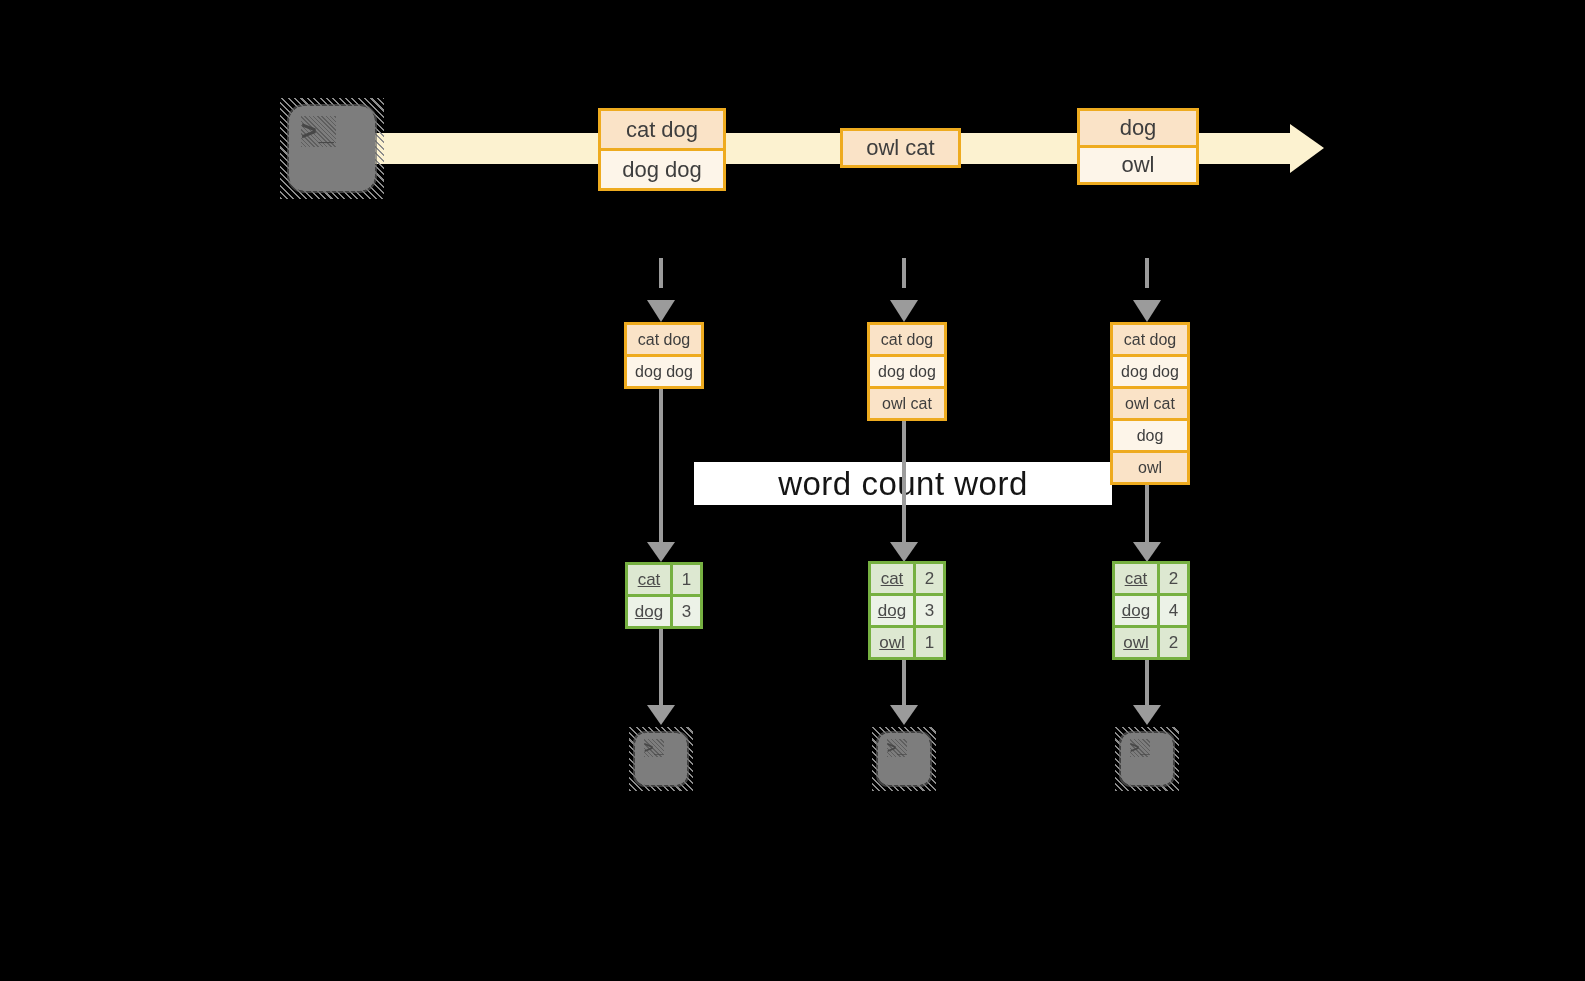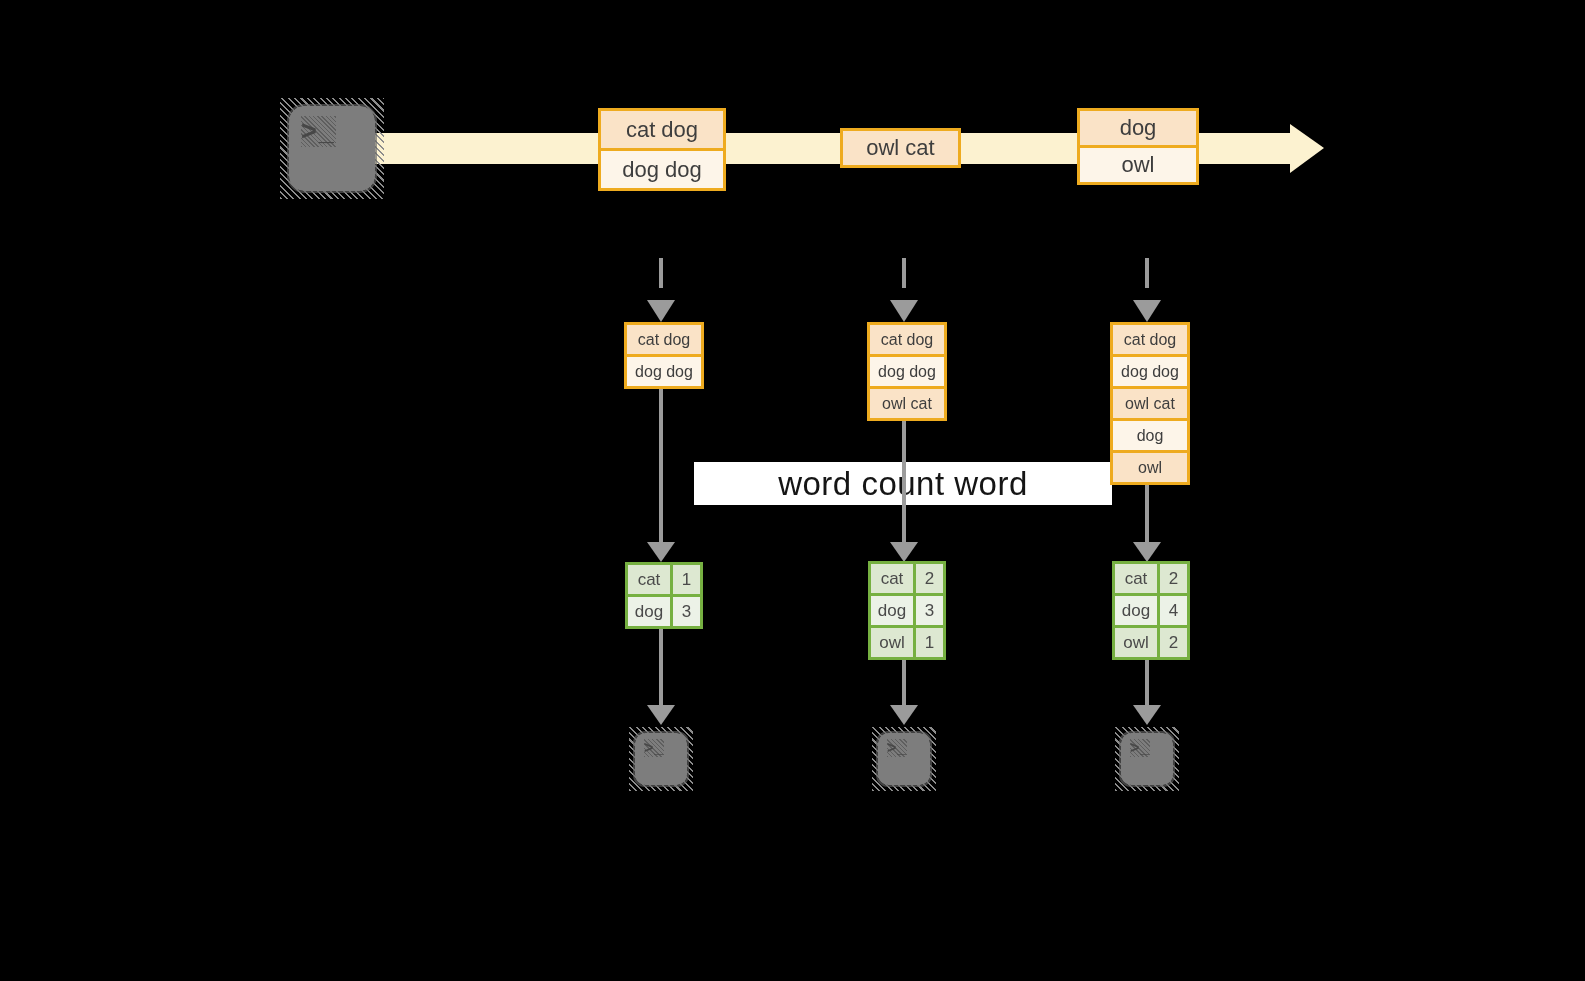--- a/index.html
+++ b/index.html
@@ -75,21 +75,21 @@
   .gtable{
     position:absolute; z-index:3; border:3px solid var(--green_border);
     display:flex; flex-direction:column; background:var(--green_border);
   }
   .grow{display:flex; height:29px; border-top:3px solid var(--green_border);}
   .grow:first-child{border-top:none;}
   .gword,.gcount{
     display:flex; align-items:center; justify-content:center;
     font-size:17px; color:#4a4a4a;
   }
-  .gword{width:42px; border-right:3px solid var(--green_border);}
+  .gword{width:42px; border-right:3px solid var(--green_border);text-decoration:underline;}
   .gcount{flex:1;}
   .rdark .gword,.rdark .gcount{background:var(--green_row_dark);}
   .rlight .gword,.rlight .gcount{background:var(--green_row_light);}
 </style>
 </head>
 <body>
 
 <div class="stage">
 
   <div class="band" style="left:371px;top:133px;width:919px;height:31px"></div>

